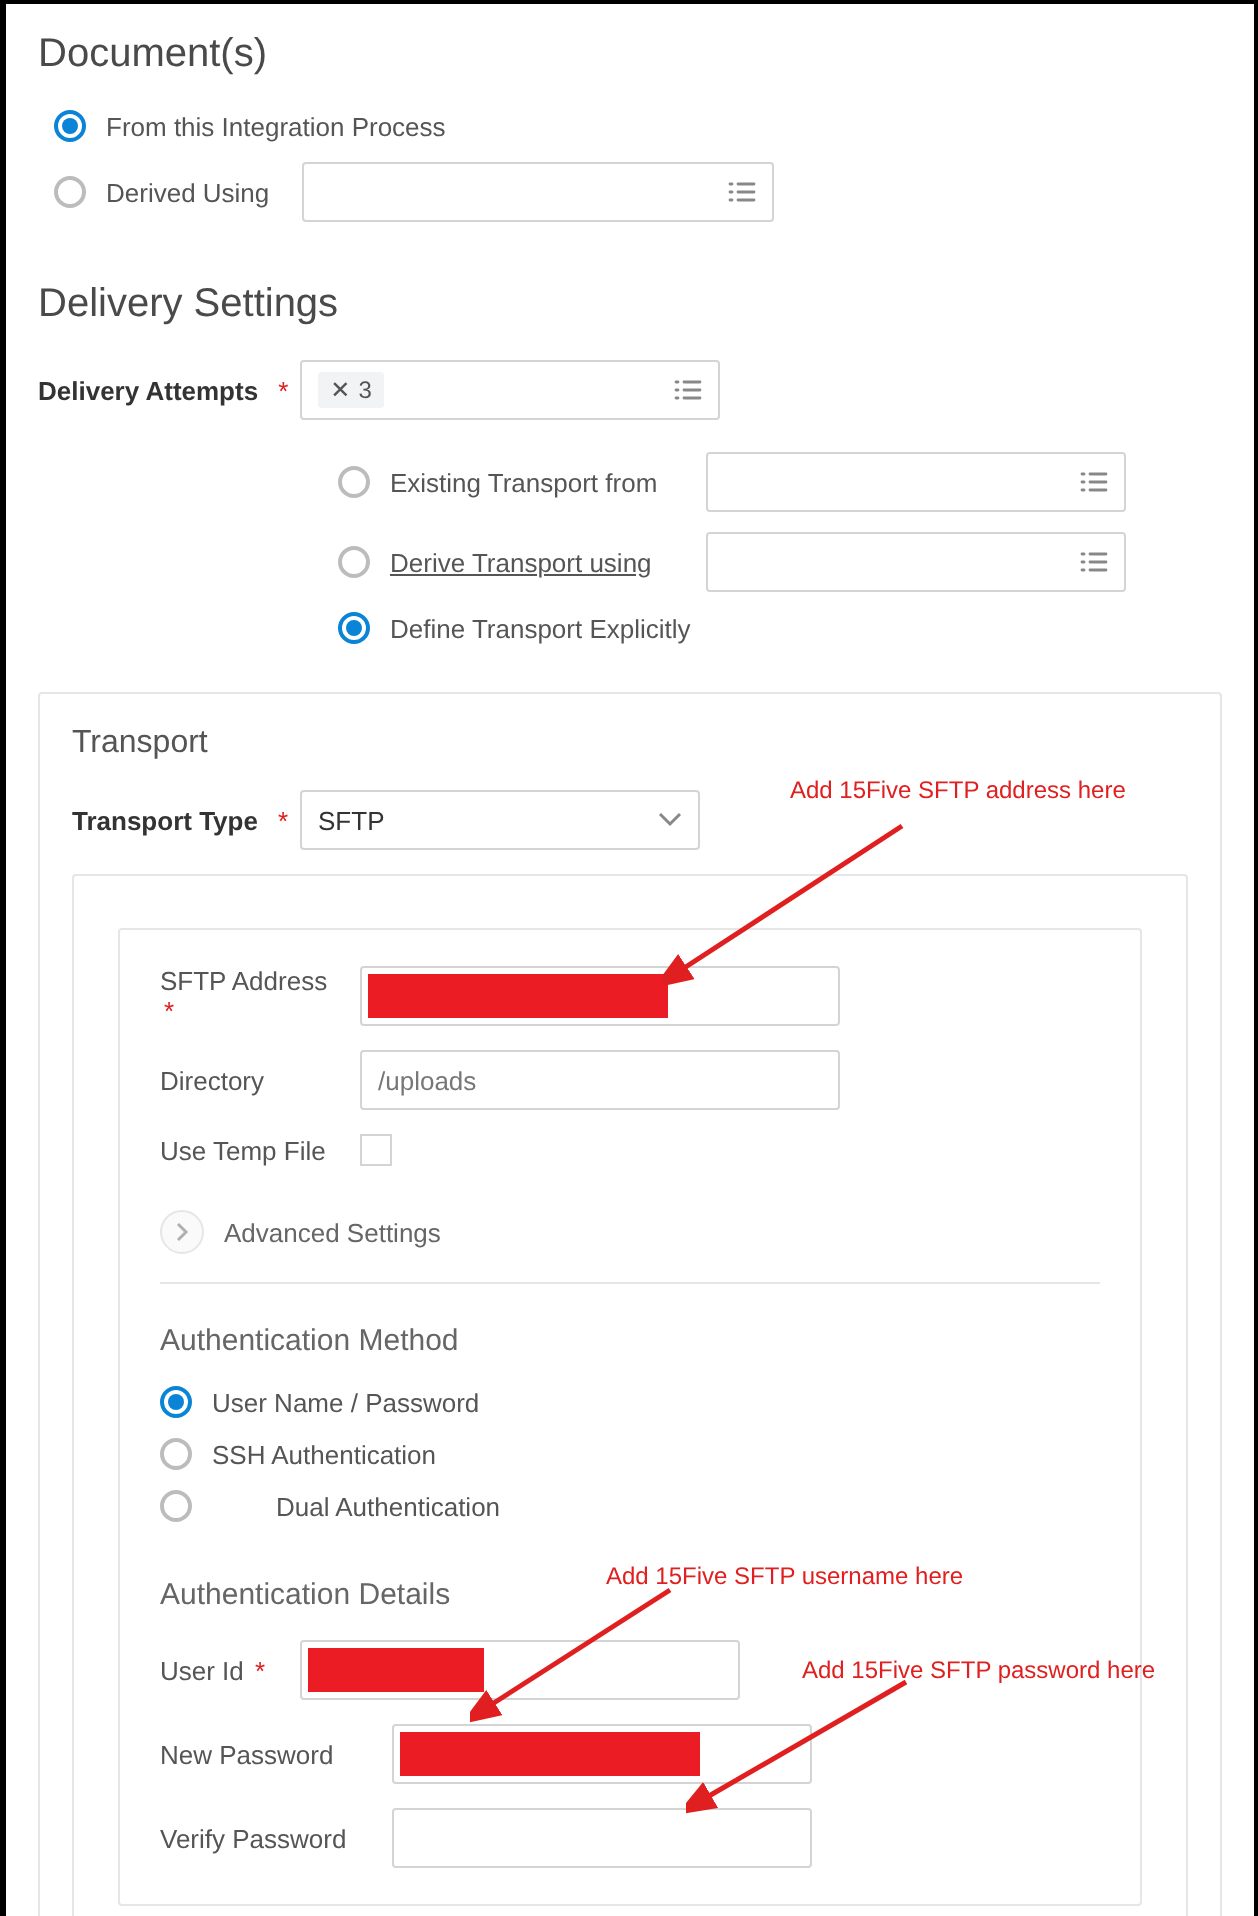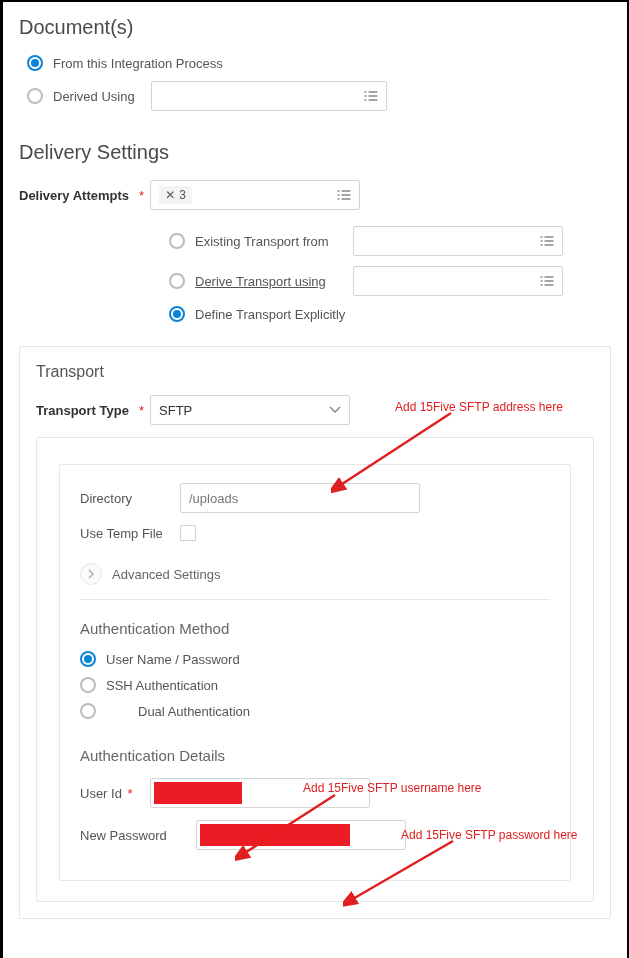--- a/index.html
+++ b/index.html
@@ -282,20 +282,29 @@
           <svg width="12" height="8" viewBox="0 0 12 8">
               <path d="M1 1 L6 6 L11 1" stroke="#888" stroke-width="1.5" fill="none"></path>
             </svg>
         </span>
       </div>
     </div>
 
     <div class="subpanel">
       <div class="innerpanel">
 
+        <div class="field-row">
+          <span class="field-label">
+            <span>SFTP Address</span>
+            <span class="req">*</span>
+          </span>
+          <div class="input-like" style="width:240px; padding:0;">
+            <span class="red-block" style="width:150px; height:22px; margin-left:3px;"></span>
+          </div>
+        </div>
 
         <div class="field-row">
           <span class="field-label">Directory</span>
           <input class="input-text" style="width: 240px;" value="/uploads">
         </div>
 
         <div class="field-row" style="margin-bottom:22px;">
           <span class="field-label">Use Temp File</span>
           <span class="checkbox"></span>
         </div>
@@ -336,26 +345,30 @@
           </div>
         </div>
 
         <div class="field-row">
           <span class="label" style="width:108px;">New Password</span>
           <div class="input-like" style="width:210px; padding:0;">
             <span class="red-block" style="width:150px; height:22px; margin-left:3px;"></span>
           </div>
         </div>
 
+        <div class="field-row" style="margin-bottom:0;">
+          <span class="label" style="width:108px;">Verify Password</span>
+          <div class="input-like" style="width:210px;"></div>
+        </div>
 
       </div>
     </div>
   </div>
 
-  <div class="annotation" style="left:392px; top:398px;">Add 15Five SFTP address here</div>
+  <div class="annotation" style="left:392px; top:386px;">Add 15Five SFTP address here</div>
   <svg class="arrow" style="left:328px; top:408px;" width="130" height="85">
     <defs>
         <marker id="ah1" markerWidth="10" markerHeight="10" refX="2" refY="3" orient="auto">
           <path d="M0,0 L0,6 L8,3 z" fill="#e02020"></path>
         </marker>
       </defs>
     <line x1="120" y1="3" x2="8" y2="76" stroke="#e02020" stroke-width="2.5" marker-end="url(#ah1)"></line>
   </svg>
 
   <div class="annotation" style="left:300px; top:779px;">Add 15Five SFTP username here</div>

